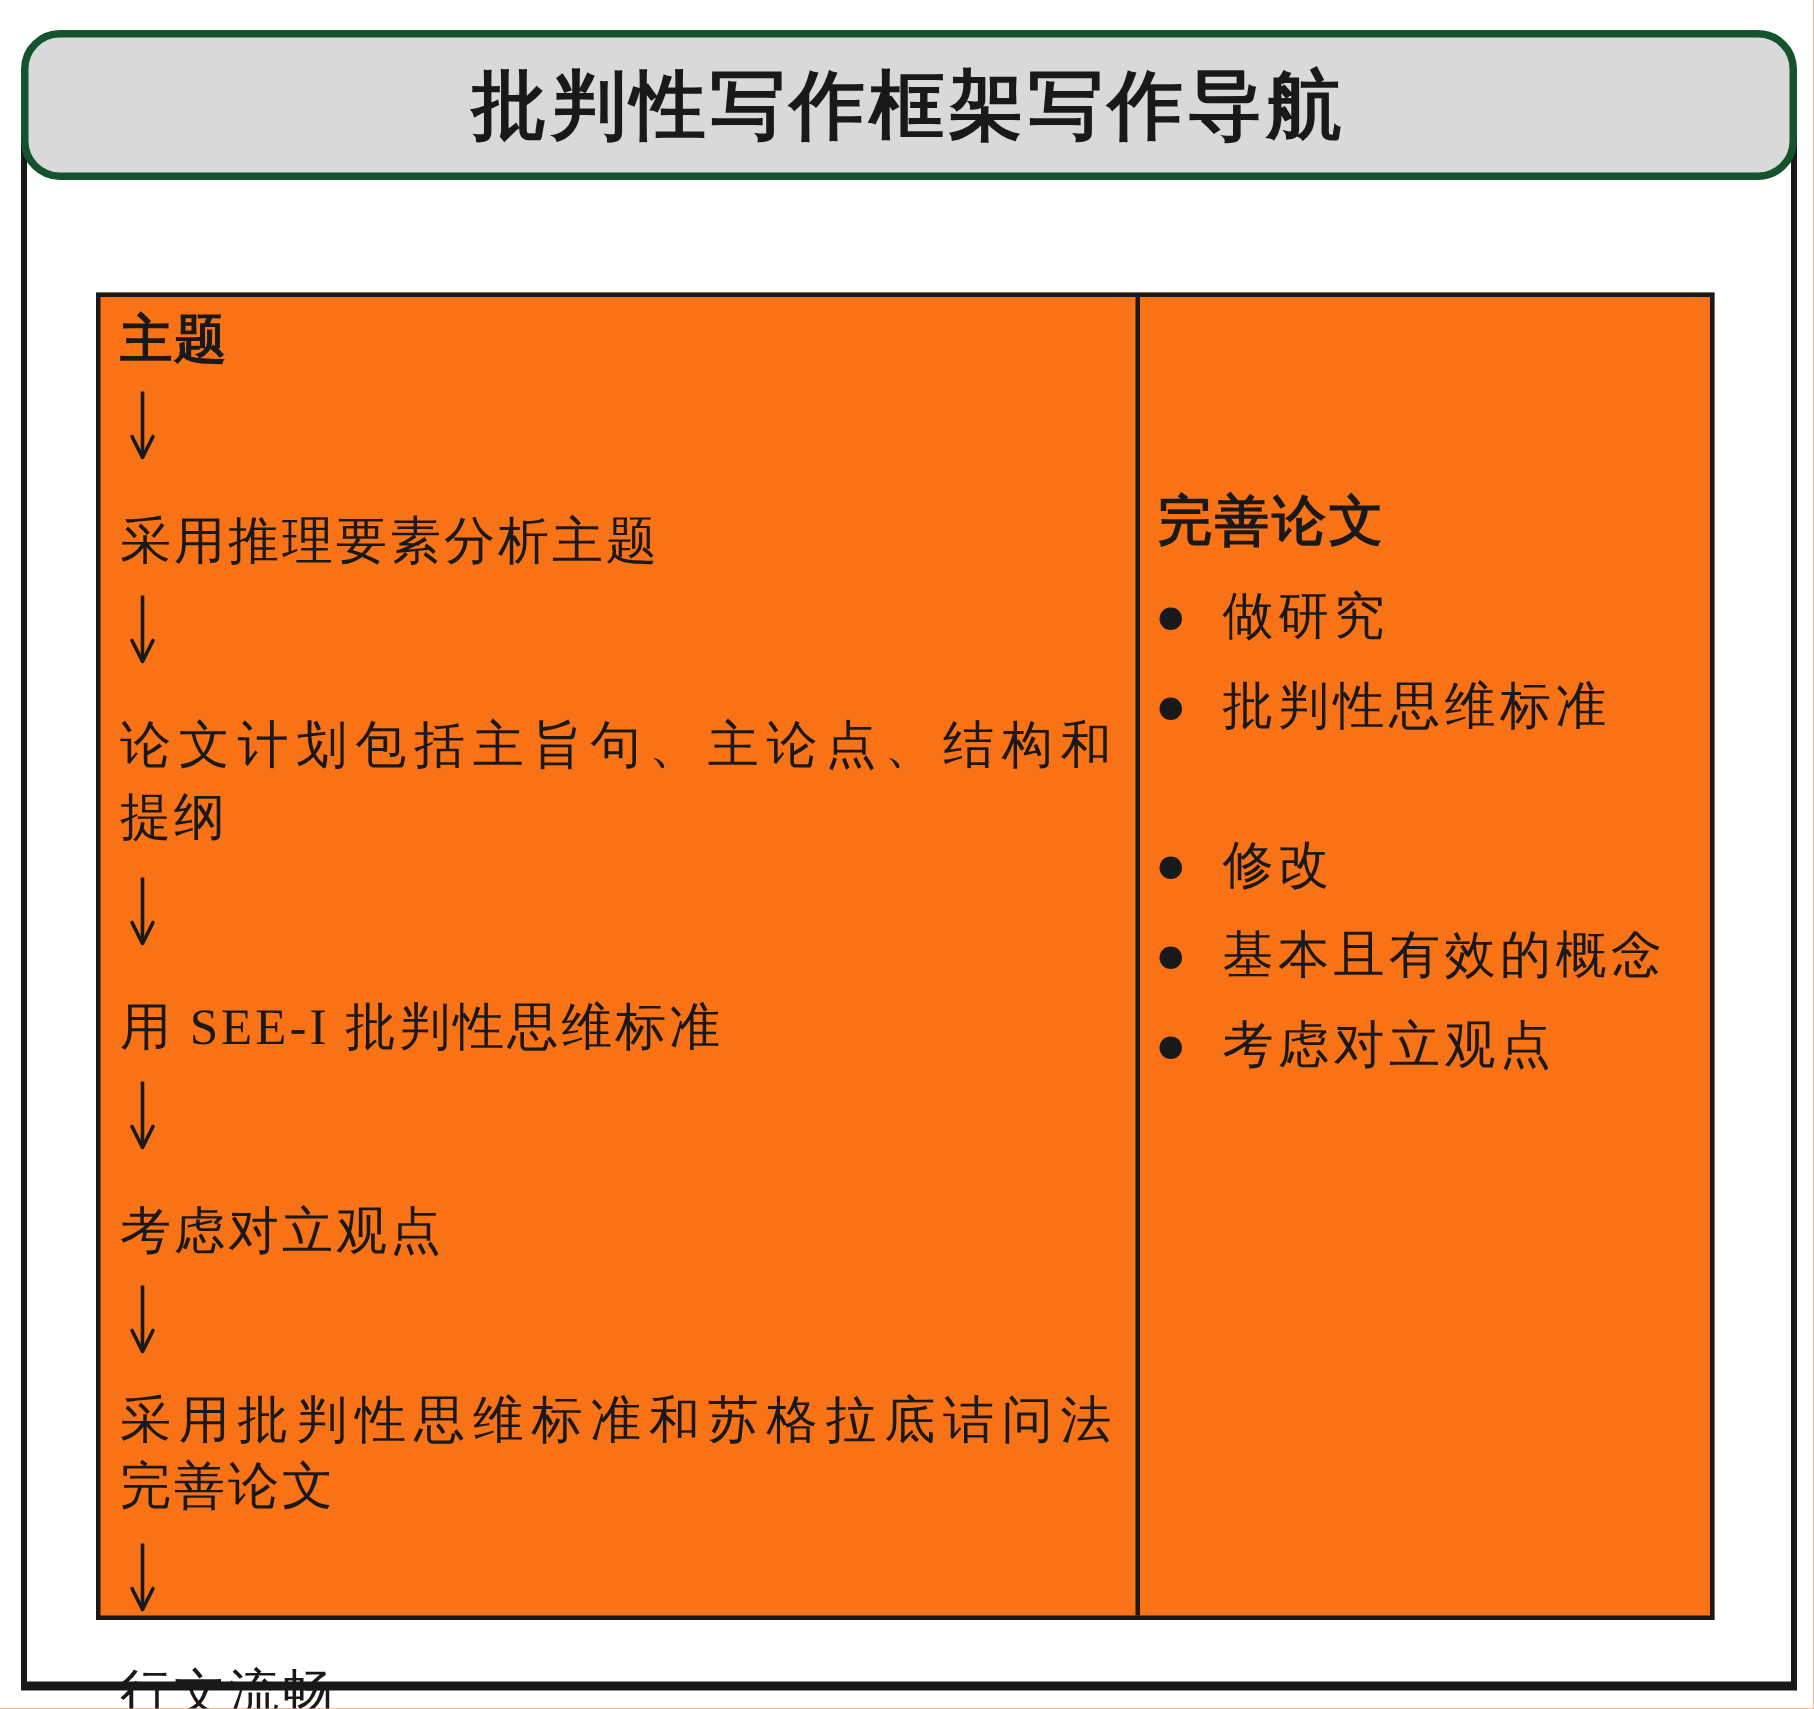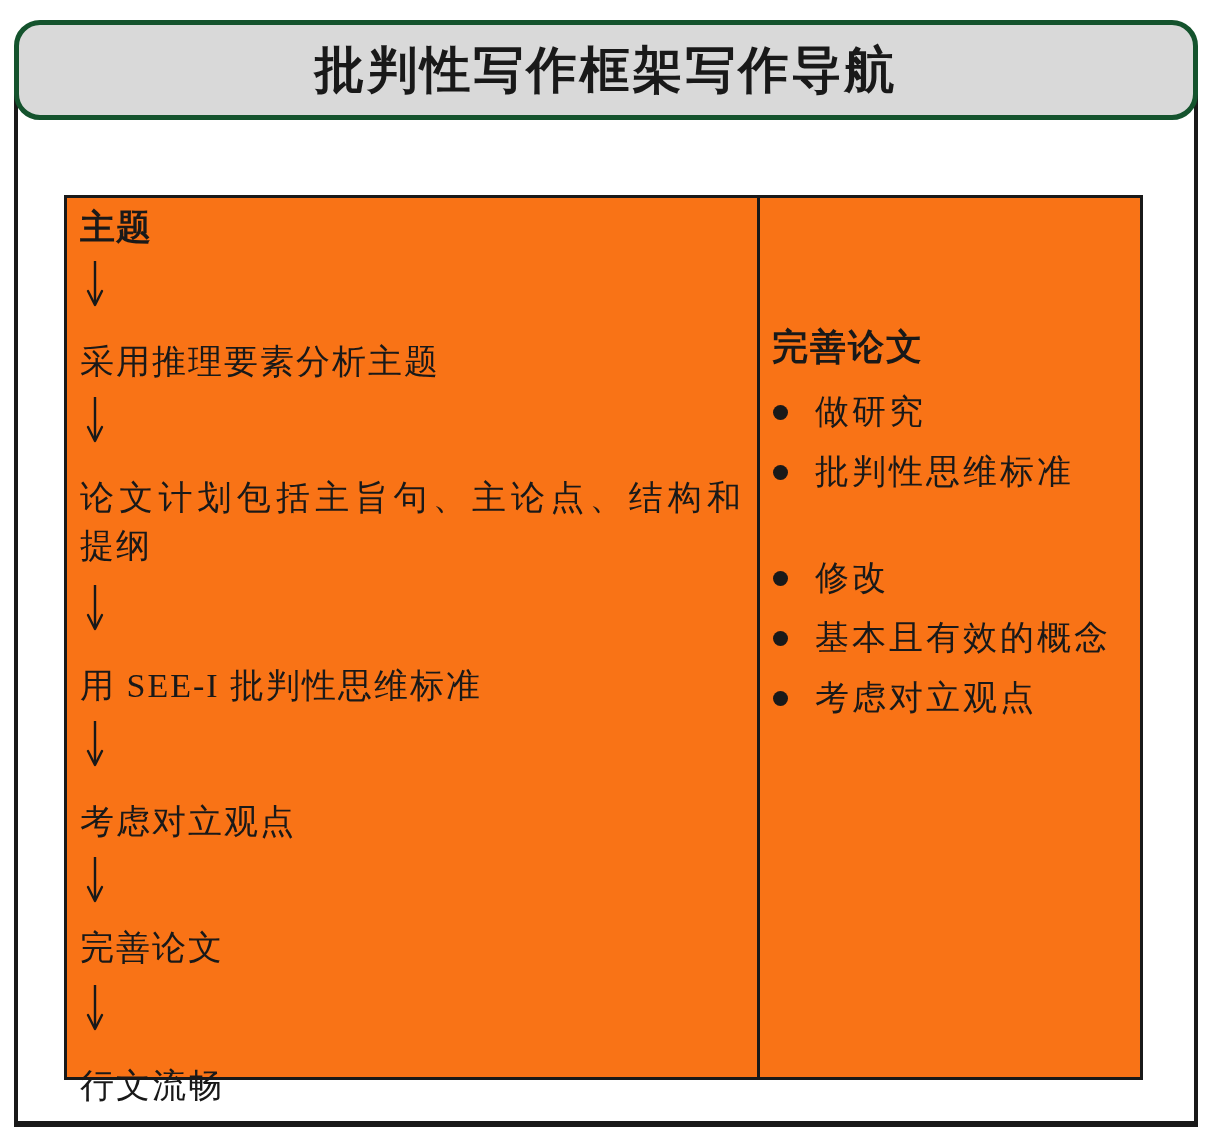--- a/index.html
+++ b/index.html
@@ -180,20 +180,21 @@
     </div>
 
     <div class="arrow-row">
       <svg width="26" height="48" viewBox="0 0 26 48">
         <line x1="13" y1="1" x2="13" y2="44" stroke="#191919" stroke-width="2.4"></line>
         <polyline points="6,31 13,45 20,31" fill="none" stroke="#191919" stroke-width="2.4" stroke-linecap="round" stroke-linejoin="round"></polyline>
       </svg>
     </div>
 
     <div class="step step-refine">
+      <span class="line justify-full">采用批判性思维标准和苏格拉底诘问法</span>
       <span class="line">完善论文</span>
     </div>
 
     <div class="arrow-row">
       <svg width="26" height="48" viewBox="0 0 26 48">
         <line x1="13" y1="1" x2="13" y2="44" stroke="#191919" stroke-width="2.4"></line>
         <polyline points="6,31 13,45 20,31" fill="none" stroke="#191919" stroke-width="2.4" stroke-linecap="round" stroke-linejoin="round"></polyline>
       </svg>
     </div>
 

